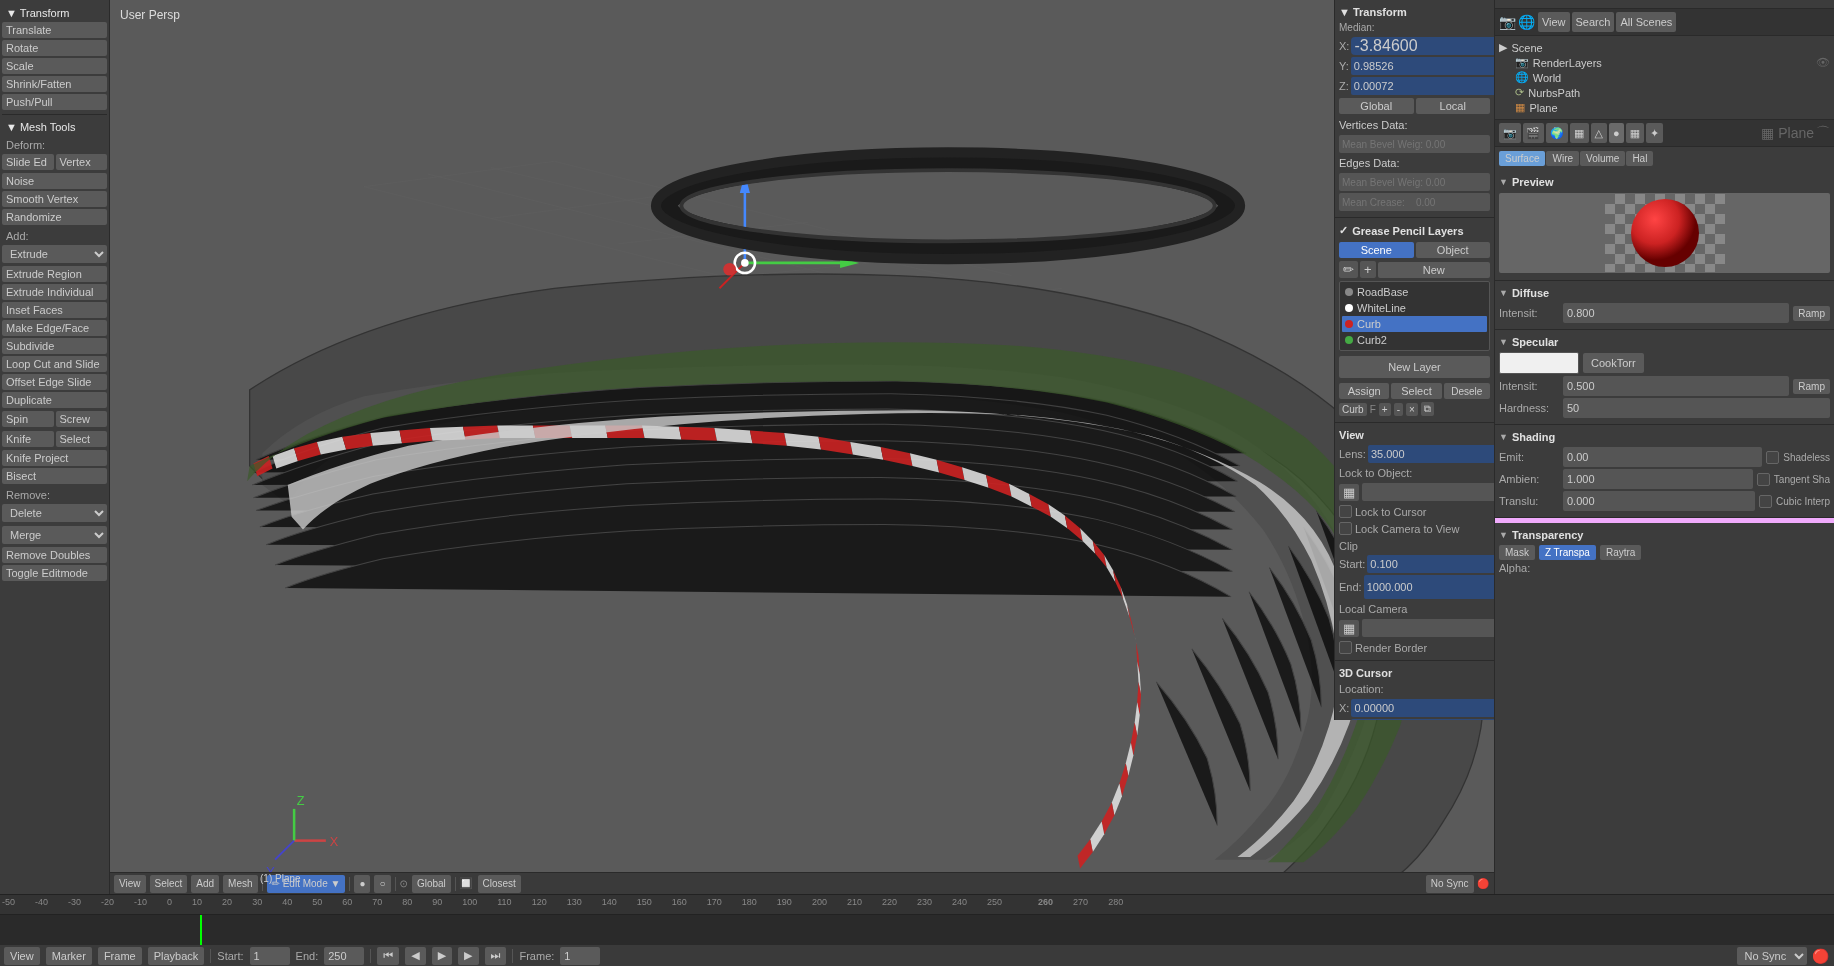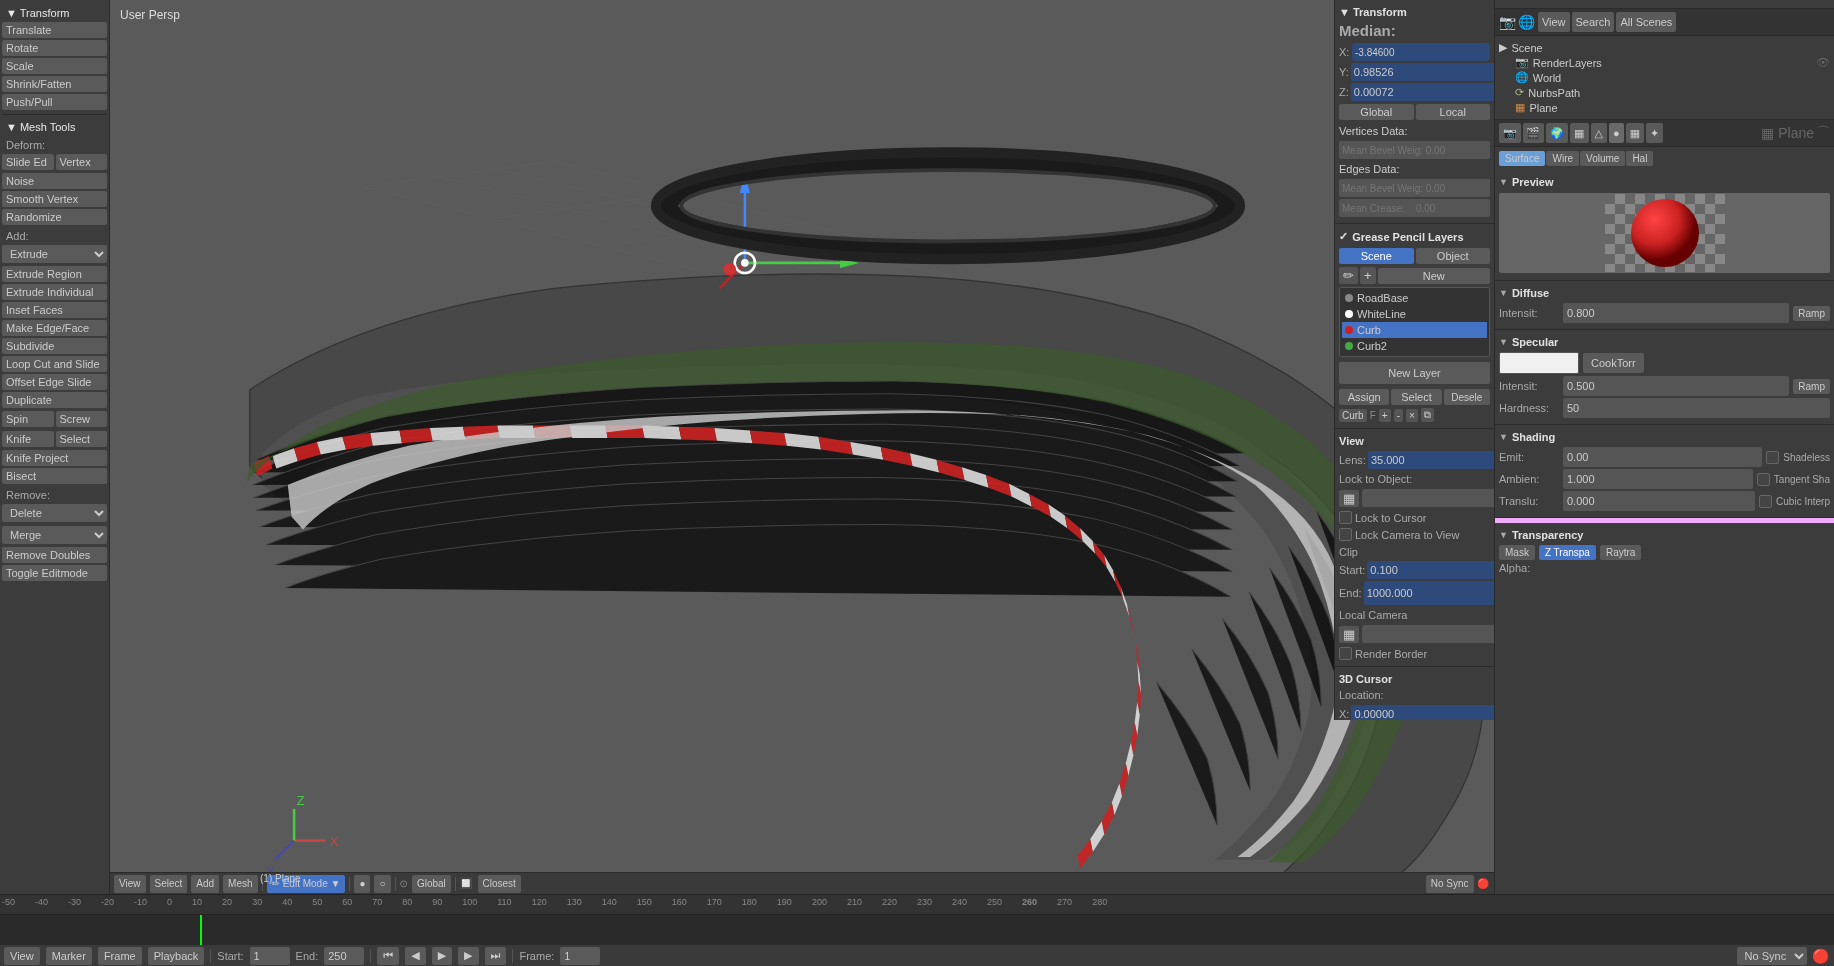--- a/index.html
+++ b/index.html
@@ -496,21 +496,21 @@
       <div class="timeline-mark" style="padding-left:20px;">160</div>
       <div class="timeline-mark" style="padding-left:20px;">170</div>
       <div class="timeline-mark" style="padding-left:20px;">180</div>
       <div class="timeline-mark" style="padding-left:20px;">190</div>
       <div class="timeline-mark" style="padding-left:20px;">200</div>
       <div class="timeline-mark" style="padding-left:20px;">210</div>
       <div class="timeline-mark" style="padding-left:20px;">220</div>
       <div class="timeline-mark" style="padding-left:20px;">230</div>
       <div class="timeline-mark" style="padding-left:20px;">240</div>
       <div class="timeline-mark" style="padding-left:20px;">250</div>
-      <div class="timeline-mark" style="padding-left:20px;font-weight:bold;">260</div>
+      <div class="timeline-mark" style="padding-left:36px;font-weight:bold;">260</div>
       <div class="timeline-mark" style="padding-left:20px;">270</div>
       <div class="timeline-mark" style="padding-left:20px;">280</div>
     </div>
     <div class="timeline-bar">
       <div class="timeline-playhead"></div>
     </div>
   </div>
 
   <div class="bottom-bar">
     <button class="bottom-btn">View</button>
@@ -537,24 +537,24 @@
       <option>No Sync</option>
     </select>
     <span style="color:#888;font-size:14px;">🔴</span>
   </div>
 </div>
 
 <div style="position:fixed;top:0;right:340px;width:160px;height:720px;background:#3c3c3c;border-left:1px solid #2a2a2a;overflow-y:auto;z-index:100;">
 
   <div style="padding:4px;border-bottom:1px solid #2a2a2a;">
     <div style="color:#e0e0e0;font-size:11px;font-weight:bold;padding:2px 0;">▼ Transform</div>
-    <div style="color:#aaa;font-size:15px;padding:2px 0;font-weight:bold;">Median:</div>
+    <div style="color:#aaa;font-size:10px;padding:2px 0;">Median:</div>
     <div style="display:flex;align-items:center;gap:2px;margin:2px 0;">
       <span style="color:#aaa;font-size:11px;width:14px;">X:</span>
-      <input style="background: rgb(45, 74, 122); border: none; color: rgb(204, 204, 204); font-size: 10px; padding: 1px 3px; border-radius: 4px; flex: 1 1 0%; height: 18px;" type="text" value="-3.84600">
+      <input style="background: rgb(45, 74, 122); border: none; color: rgb(204, 204, 204); font-size: 16px; padding: 1px 3px; border-radius: 4px; flex: 1 1 0%; height: 18px;" type="text" value="-3.84600">
     </div>
     <div style="display:flex;align-items:center;gap:2px;margin:2px 0;">
       <span style="color:#aaa;font-size:11px;width:14px;">Y:</span>
       <input style="background: rgb(45, 74, 122); border: none; color: rgb(204, 204, 204); font-size: 11px; padding: 1px 3px; border-radius: 2px; flex: 1 1 0%; height: 18px;" type="text" value="0.98526">
     </div>
     <div style="display:flex;align-items:center;gap:2px;margin:2px 0;">
       <span style="color:#aaa;font-size:11px;width:14px;">Z:</span>
       <input style="background: rgb(45, 74, 122); border: none; color: rgb(204, 204, 204); font-size: 11px; padding: 1px 3px; border-radius: 2px; flex: 1 1 0%; height: 18px;" type="text" value="0.00072">
     </div>
     <div style="display:flex;gap:2px;margin:3px 0;">

